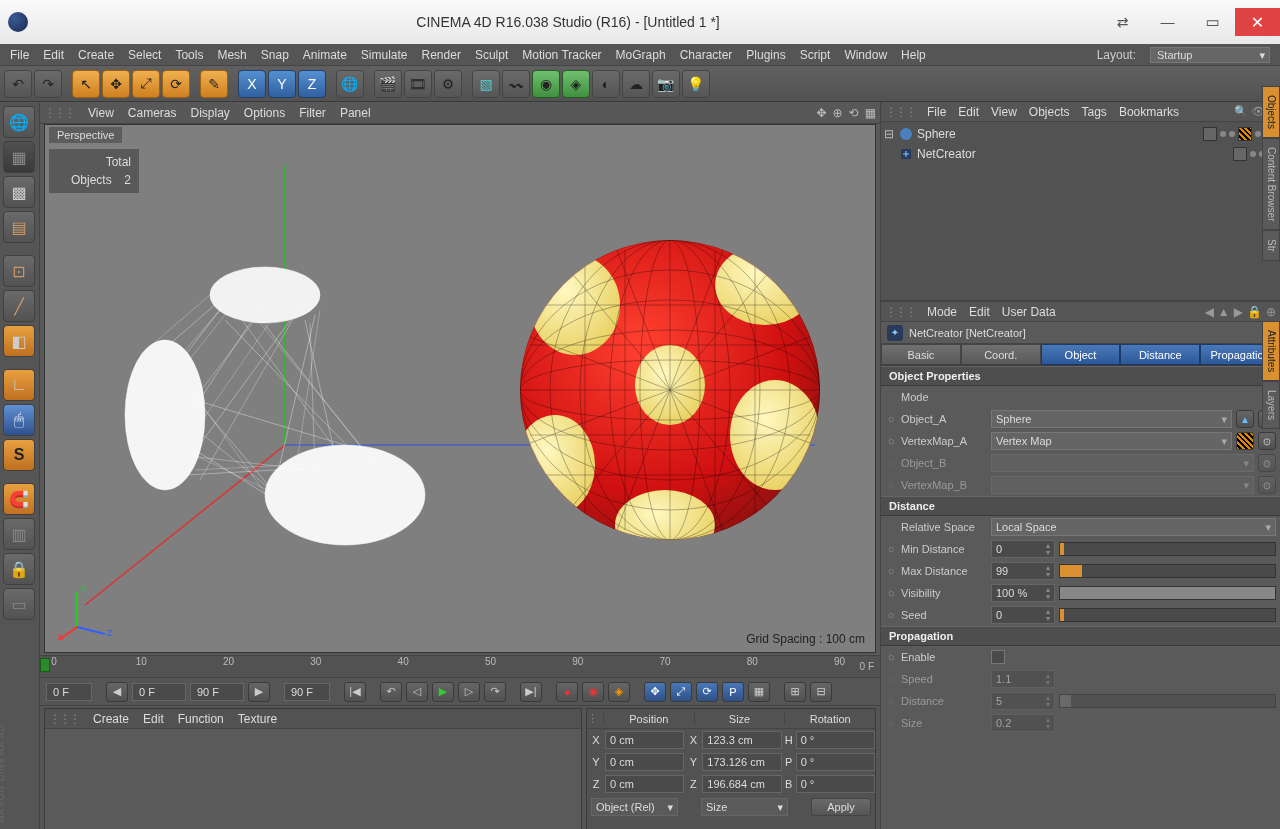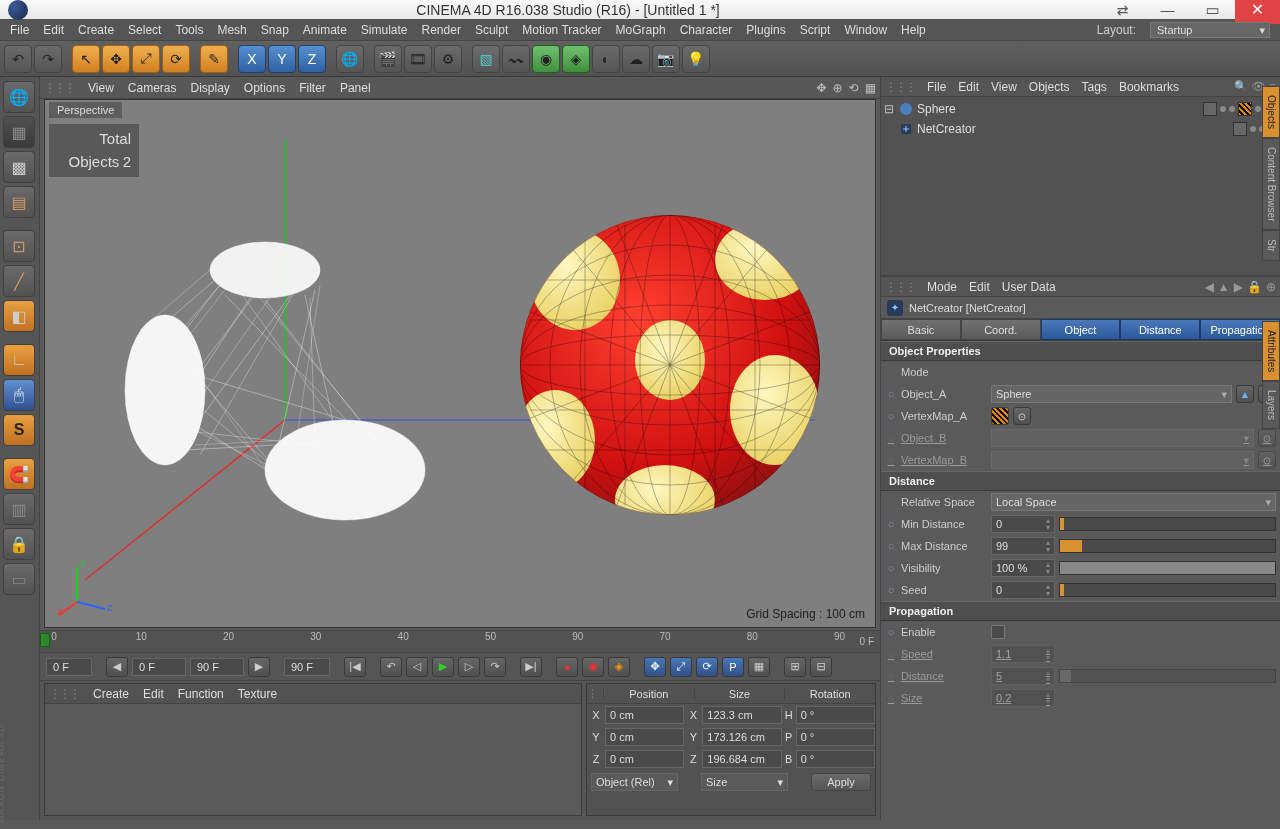--- a/index.html
+++ b/index.html
@@ -1,19 +1,19 @@
 <!DOCTYPE html>
 <html><head>
 <meta charset="utf-8">
 <style>
 * { margin: 0; padding: 0; box-sizing: border-box; font-family: "Segoe UI", Arial, sans-serif; user-select: none; }
 body { background: #5a5a5a; width: 1280px; height: 829px; overflow: hidden; font-size: 11px; color: #ccc; }
 
 
-.titlebar { height: 19px; background: linear-gradient(#fafafa,#e8e8e8); display: flex; align-items: center; color: #333; font-size: 14px; }
+.titlebar { height: 44px; background: linear-gradient(#fafafa,#e8e8e8); display: flex; align-items: center; color: #333; font-size: 14px; }
 .titlebar .app-icon { width: 20px; height: 20px; margin: 0 8px; border-radius: 50%; background: radial-gradient(circle at 30% 30%, #3c5a99, #1a2a4a); }
 .titlebar .title { flex: 1; text-align: center; font-weight: 400; }
 .titlebar .winbtns { display: flex; }
 .titlebar .winbtn { width: 45px; height: 28px; display: flex; align-items: center; justify-content: center; color: #555; font-size: 14px; }
 .titlebar .winbtn.restore { font-size: 15px; }
 .titlebar .winbtn.close { background: #e04343; color: #fff; font-size: 16px; }
 
 
 .mainmenu { height: 22px; background: #555; display: flex; align-items: center; padding: 0 10px; gap: 14px; font-size: 12px; color: #ddd; border-bottom: 1px solid #444; }
 .mainmenu .spacer { flex: 1; }
@@ -40,21 +40,21 @@
 .centercol { flex: 1; display: flex; flex-direction: column; min-width: 0; }
 
 
 .vp-menu { height: 22px; background: #585858; display: flex; align-items: center; gap: 14px; padding: 0 4px; font-size: 12px; color: #ddd; border-bottom:1px solid #444; }
 .vp-menu .grip { color:#888; letter-spacing:-2px; }
 .vp-menu .right-icons { margin-left:auto; display:flex; gap:6px; color:#bbb; }
 
 
 .viewport-wrap { position: relative; flex: 1; background: #7f7f7f; margin: 0 4px 2px 4px; border: 1px solid #333; }
 .vp-label { position:absolute; top:2px; left:4px; background: rgba(90,90,90,.9); color:#ddd; padding:2px 8px; font-size:11px; }
-.vp-stats { position:absolute; top:24px; left:4px; background: rgba(80,80,80,.8); color:#ddd; padding:4px 8px; font-size:15px; line-height:1.5; min-width:90px; text-align:right; }
+.vp-stats { position:absolute; top:24px; left:4px; background: rgba(80,80,80,.8); color:#ddd; padding:4px 8px; font-size:12px; line-height:1.5; min-width:90px; text-align:right; }
 .vp-stats .lbl { display:inline-block; text-align:left; width:50px; }
 .vp-grid { position:absolute; bottom:6px; right:10px; color:#222; font-size:12px; }
 .vp-axes { position:absolute; bottom:10px; left:12px; font-size:10px; }
 
 
 .wireframe { position:absolute; left:70px; top:120px; width:330px; height:330px; }
 
 
 .timeline { height: 22px; background: #525252; display:flex; align-items:center; font-size:10px; color:#bbb; border-top:1px solid #444; padding: 0 6px; position:relative; }
 .timeline .ruler { flex:1; position:relative; height:100%; margin: 0 8px; }
@@ -124,21 +124,21 @@
 .attr-row .albl { width:86px; color:#ccc; white-space:nowrap; overflow:hidden; }
 .attr-row .aval { flex:1; }
 .attr-row select, .attr-row .fakesel { width:100%; background:#656565; border:1px solid #777; color:#ddd; font-size:11px; height:18px; padding:0 4px; display:flex; align-items:center; }
 .attr-row .fakesel::after { content:"▾"; margin-left:auto; color:#aaa; }
 .attr-row .numbox { width:64px; background:#4a4a4a; border:1px solid #666; color:#ddd; font-size:11px; height:18px; padding:0 4px; display:flex; align-items:center; }
 .attr-row .numbox .spin { margin-left:auto; color:#888; font-size:8px; line-height:7px; }
 .attr-row .slider { flex:1; height:14px; position:relative; background:#4a4a4a; border:1px solid #333; }
 .attr-row .slider .fill { position:absolute; left:0; top:0; bottom:0; background:#d89030; }
 .attr-row .cbtn { width:18px; height:18px; background:linear-gradient(#666,#505050); border:1px solid #3a3a3a; border-radius:3px; display:flex; align-items:center; justify-content:center; font-size:10px; color:#ccc; }
 .attr-row .chk { width:14px; height:14px; border:1px solid #777; background:#4a4a4a; }
-.attr-row.disabled { opacity:.55;text-decoration:underline; }
+.attr-row.disabled { opacity:.55; }
 
 
 .edge-tabs { position:absolute; right:0; top:86px; width:18px; display:flex; flex-direction:column; }
 .edge-tab { writing-mode: vertical-rl; background:#5a5a5a; border:1px solid #444; padding:8px 2px; font-size:10px; color:#bbb; }
 .edge-tab.active { background:#d89030; color:#222; }
 
 
 .brand { position:absolute; left:6px; bottom:6px; color:#6a6a6a; font-size:9px; transform:rotate(-90deg); transform-origin:left bottom; letter-spacing:1px; }
 </style>
 </head>
@@ -541,20 +541,25 @@
               <div class="fakesel">
                 <span>Sphere</span>
               </div>
             </div>
           <div class="cbtn" style="color:#6bf">▲</div>
           <div class="cbtn">⊙</div>
         </div>
         <div class="attr-row">
           <div class="bullet">○</div>
           <div class="albl">VertexMap_A</div>
+          <div class="aval">
+              <div class="fakesel">
+                <span>Vertex Map</span>
+              </div>
+            </div>
           <div class="cbtn" style="background:repeating-linear-gradient(45deg,#d80,#d80 2px,#000 2px,#000 4px)"></div>
           <div class="cbtn">⊙</div>
         </div>
         <div class="attr-row disabled">
           <div class="bullet off">○</div>
           <div class="albl">Object_B</div>
           <div class="aval">
               <div class="fakesel">
                 <span></span>
               </div>

